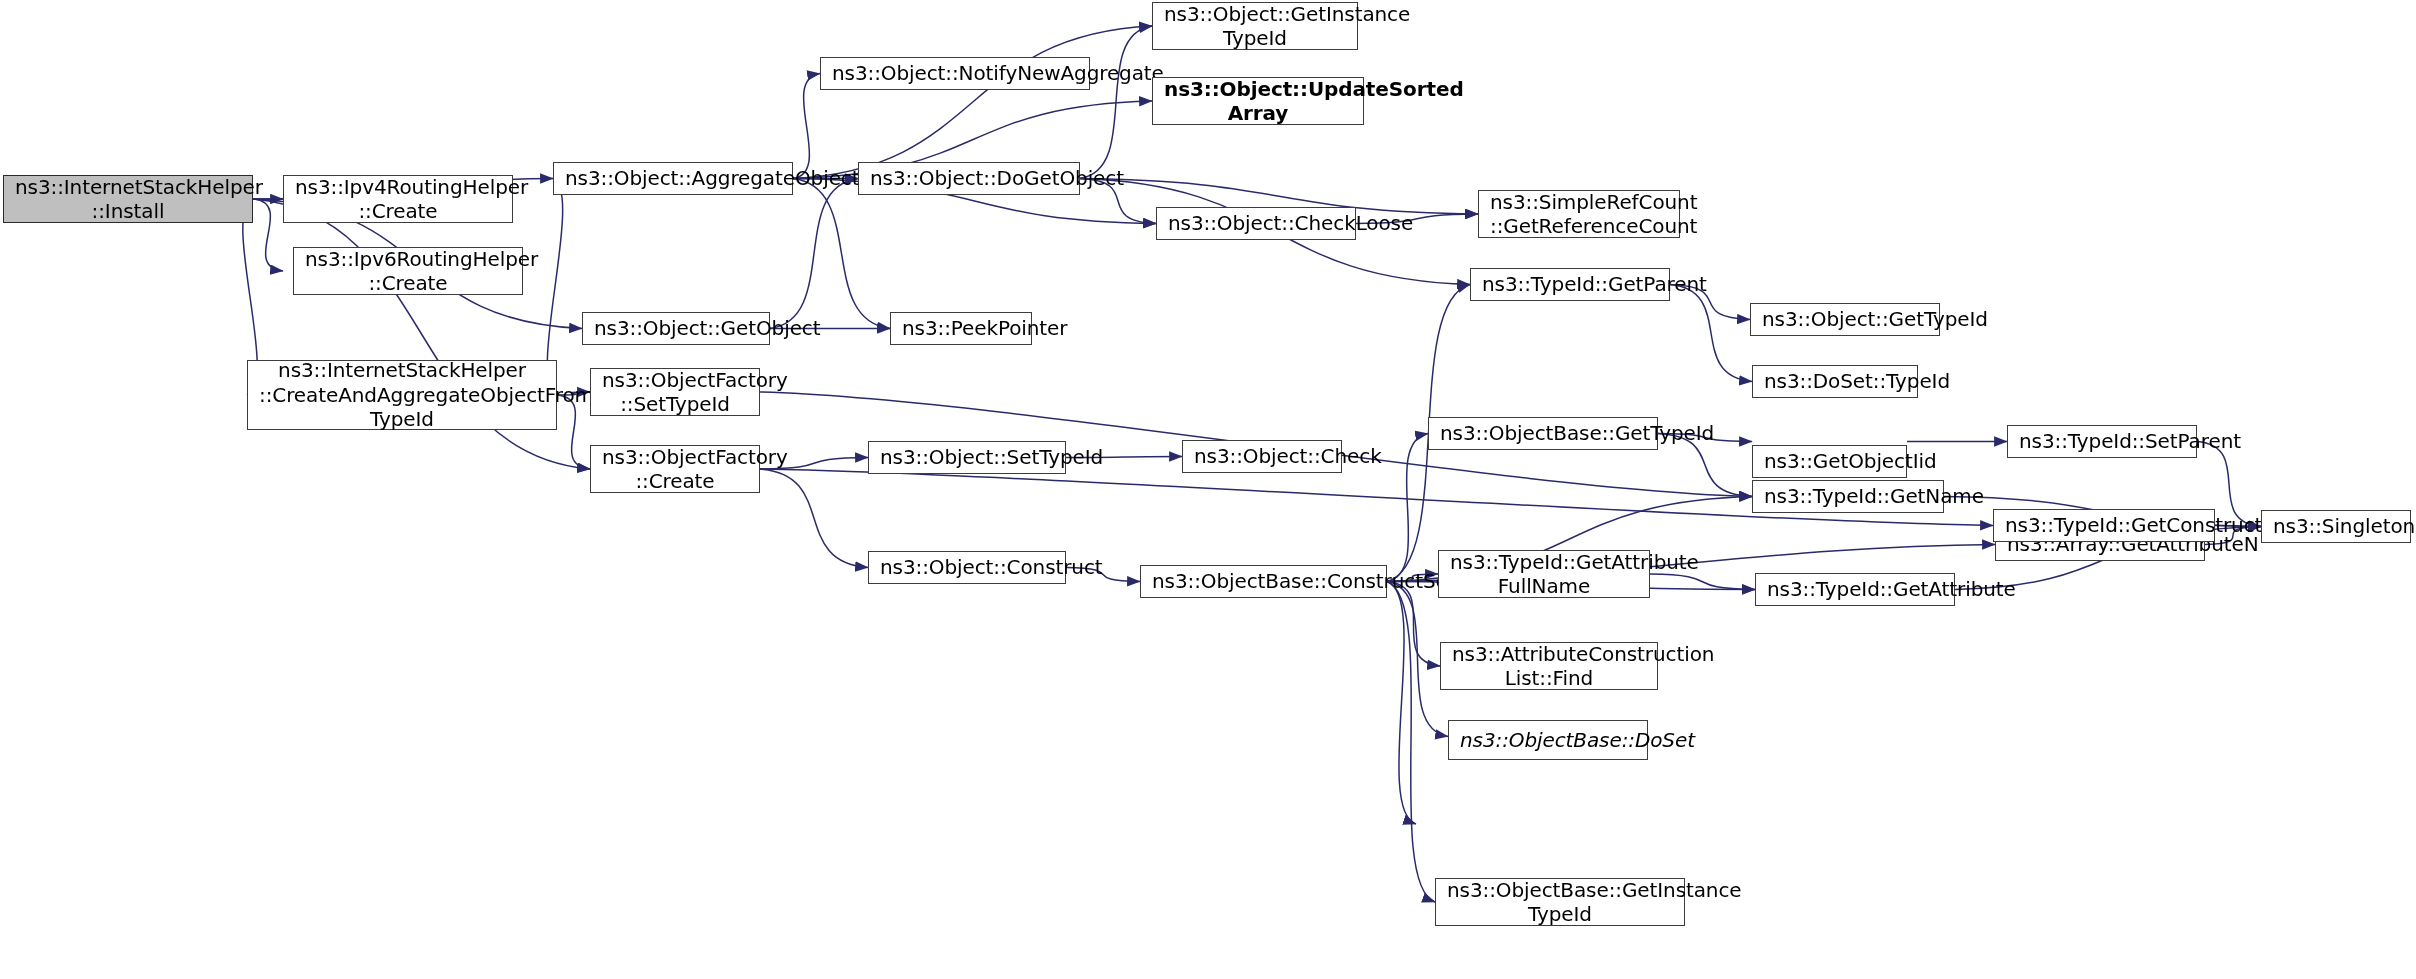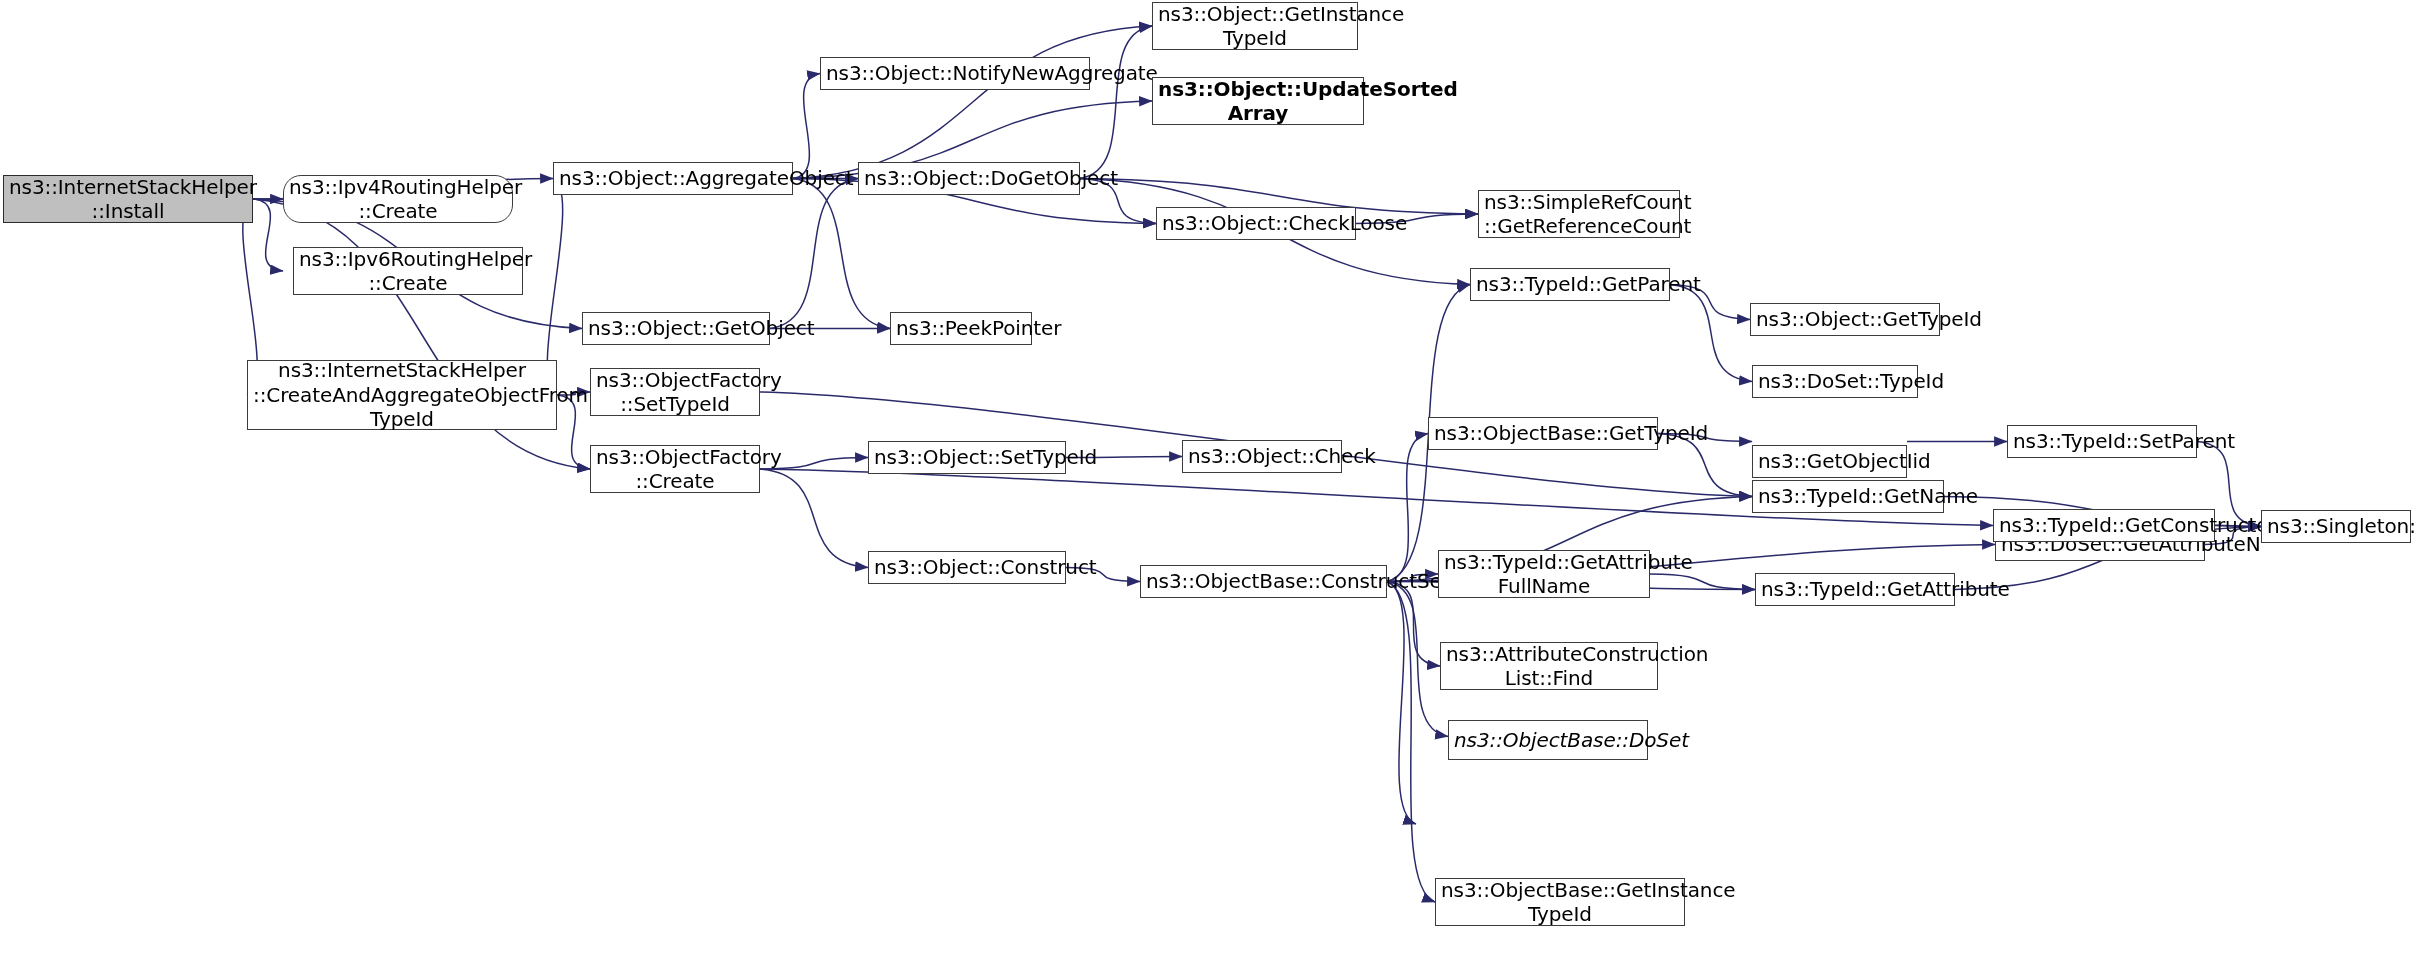--- a/index.html
+++ b/index.html
@@ -29,21 +29,21 @@
     box-sizing: border-box;
     border: 1.6px solid #3c3c3c;
     background: #ffffff;
     color: #000000;
     font-size: 20px;
     line-height: 1.22;
     display: flex;
     align-items: center;
     justify-content: center;
     text-align: center;
-    padding: 2px 5px;
+    padding: 2px 11px;
     white-space: pre-line;
     letter-spacing: -0.1px;
   }
   .node.root {
     background: #bfbfbf;
     border-color: #2b2b2b;
   }
   .node span {
     display: block;
     width: 100%;
@@ -106,21 +106,21 @@
         <path d="M1944,496.5 C2116.65,498.3 2088.35,524.7 2261,526.5" marker-end="url(#arrow)" stroke="#2a2a6a"></path>
         <path d="M2197,441.5 C2255.8,446.6 2202.2,521.4 2261,526.5" marker-end="url(#arrow)" stroke="#2a2a6a"></path>
         <path d="M2205,544.5 C2260.2,543.42 2205.8,527.58 2261,526.5" marker-end="url(#arrow)" stroke="#2a2a6a"></path>
         <path d="M1955,589.5 C2122.7,585.72 2093.3,530.28 2261,526.5" marker-end="url(#arrow)" stroke="#2a2a6a"></path>
         <path d="M2215,525.5 C2265.7,525.56 2210.3,526.44 2261,526.5" marker-end="url(#arrow)" stroke="#2a2a6a"></path>
         <path d="M1650,574 C1727.25,574.93 1677.75,588.57 1755,589.5" marker-end="url(#arrow)" stroke="#2a2a6a"></path>
       </g>
   </svg>
 <div class="node root" style="left: 3px; top: 175px; width: 250px; height: 48px;"><span>ns3::InternetStackHelper
 ::Install</span></div>
-    <div class="node" style="left: 283px; top: 175px; width: 230px; height: 48px; border-radius: 18px;"><span>ns3::Ipv4RoutingHelper
+    <div class="node" style="left: 283px; top: 175px; width: 230px; height: 48px;"><span>ns3::Ipv4RoutingHelper
 ::Create</span></div>
     <div class="node" style="left: 293px; top: 247px; width: 230px; height: 48px;"><span>ns3::Ipv6RoutingHelper
 ::Create</span></div>
     <div class="node" style="left: 247px; top: 360px; width: 310px; height: 70px;"><span>ns3::InternetStackHelper
 ::CreateAndAggregateObjectFrom
 TypeId</span></div>
     <div class="node" style="left: 553px; top: 162px; width: 240px; height: 33px;"><span>ns3::Object::AggregateObject</span></div>
     <div class="node" style="left: 582px; top: 312px; width: 188px; height: 33px;"><span>ns3::Object::GetObject</span></div>
     <div class="node" style="left: 590px; top: 368px; width: 170px; height: 48px;"><span>ns3::ObjectFactory
 ::SetTypeId</span></div>
@@ -147,17 +147,17 @@
     <div class="node" style="left: 1440px; top: 642px; width: 218px; height: 48px;"><span>ns3::AttributeConstruction
 List::Find</span></div>
     <div class="node" style="left: 1448px; top: 720px; width: 200px; height: 40px; font-style: italic;"><span>ns3::ObjectBase::DoSet</span></div>
     <div class="node" style="left: 1435px; top: 878px; width: 250px; height: 48px;"><span>ns3::ObjectBase::GetInstance
 TypeId</span></div>
     <div class="node" style="left: 1750px; top: 303px; width: 190px; height: 33px;"><span>ns3::Object::GetTypeId</span></div>
     <div class="node" style="left: 1752px; top: 365px; width: 166px; height: 33px;"><span>ns3::DoSet::TypeId</span></div>
     <div class="node" style="left: 1752px; top: 425px; width: 155px; height: 33px; margin-top: 20px;"><span>ns3::GetObjectIid</span></div>
     <div class="node" style="left: 1752px; top: 480px; width: 192px; height: 33px;"><span>ns3::TypeId::GetName</span></div>
     <div class="node" style="left: 2007px; top: 425px; width: 190px; height: 33px;"><span>ns3::TypeId::SetParent</span></div>
-    <div class="node" style="left: 1995px; top: 528px; width: 210px; height: 33px;"><span>ns3::DoSet::GetAttributeN</span></div>
+    <div class="node" style="left: 1995px; top: 528px; width: 210px; height: 33px;"><span>ns3::Array::GetAttributeN</span></div>
     <div class="node" style="left: 1755px; top: 573px; width: 200px; height: 33px;"><span>ns3::TypeId::GetAttribute</span></div>
     <div class="node" style="left: 1993px; top: 509px; width: 222px; height: 33px;"><span>ns3::TypeId::GetConstructor</span></div>
     <div class="node" style="left: 2261px; top: 510px; width: 150px; height: 33px;"><span>ns3::Singleton::Get</span></div>
   </div>
 
 </body></html>

